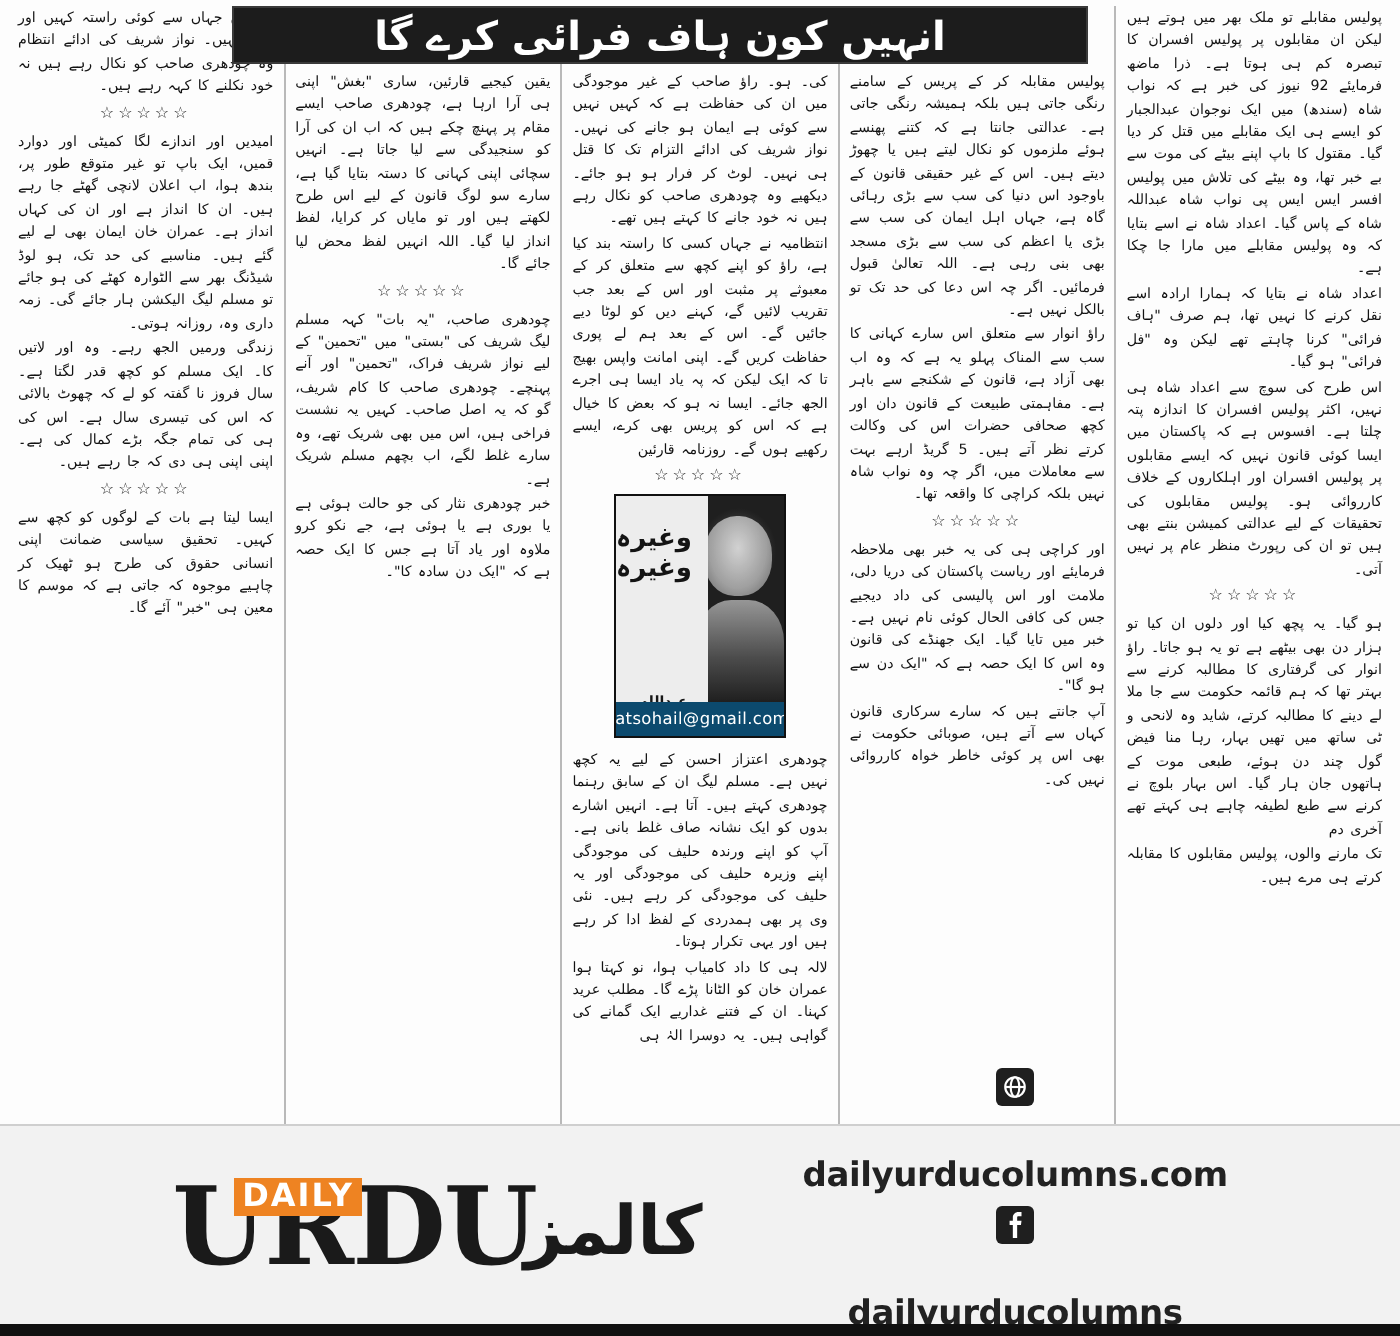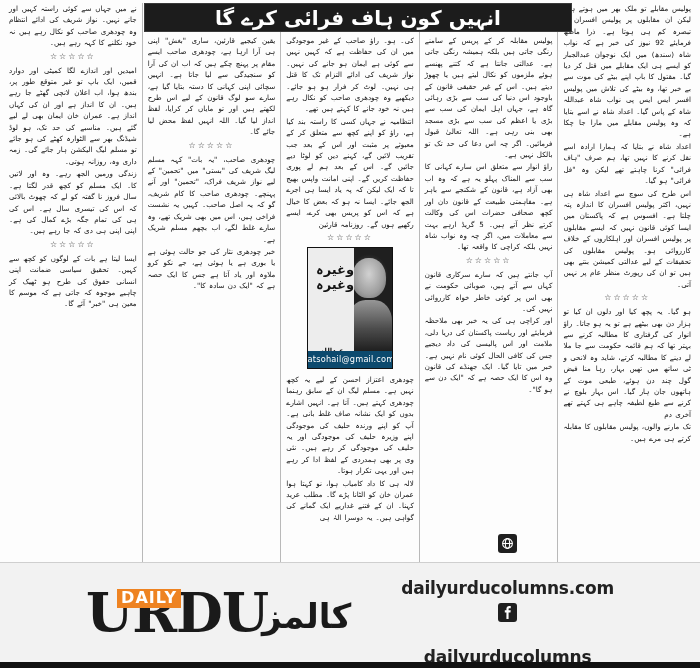--- a/index.html
+++ b/index.html
@@ -45,21 +45,21 @@
     padding: 0 5px;
     border-left: 1px solid #b9b9b9;
     overflow: hidden;
   }
   .col:last-child { border-left: none; }
 
   
   .headline-banner {
     position: absolute;
     top: 3px;
-    left: 144px;
+    left: 116px;
     width: 428px;
     height: 29px;
     background: #1c1c1c;
     border: 1px solid #3a3a3a;
     display: flex;
     align-items: center;
     justify-content: center;
     z-index: 6;
   }
   .headline-text {
@@ -132,21 +132,21 @@
     background: linear-gradient(180deg,#9a938b 0%, #57514b 55%, #2b2724 100%);
     border-radius: 40% 40% 0 0;
   }
   .byline-left {
     position: absolute;
     left: 0; top: 0;
     width: 46px; height: 104px;
     background: #ededed;
     display: flex;
     flex-direction: column;
-    align-items: flex-start;
+    align-items: flex-end;
     justify-content: flex-start;
     padding-top: 14px;
   }
   .col-series {
     font-size: 13px;
     font-weight: bold;
     color: #141414;
     line-height: 15px;
     text-align: center;
     direction: rtl;
@@ -293,22 +293,22 @@
           <p>تک مارنے والوں، پولیس مقابلوں کا مقابلہ کرتے ہی مرے ہیں۔</p>
         </div>
       </div>
 
       <div class="col">
         <div class="spacer-top"></div>
         <div class="body-text">
           <p>پولیس مقابلہ کر کے پریس کے سامنے رنگی جاتی ہیں بلکہ ہمیشہ رنگی جاتی ہے۔ عدالتی جانتا ہے کہ کتنے پھنسے ہوئے ملزموں کو نکال لیتے ہیں یا چھوڑ دیتے ہیں۔ اس کے غیر حقیقی قانون کے باوجود اس دنیا کی سب سے بڑی رہائی گاہ ہے، جہاں اہل ایمان کی سب سے بڑی یا اعظم کی سب سے بڑی مسجد بھی بنی رہی ہے۔ اللہ تعالیٰ قبول فرمائیں۔ اگر چہ اس دعا کی حد تک تو بالکل نہیں ہے۔</p>
           <p>راؤ انوار سے متعلق اس سارے کہانی کا سب سے المناک پہلو یہ ہے کہ وہ اب بھی آزاد ہے، قانون کے شکنجے سے باہر ہے۔ مفاہمتی طبیعت کے قانون دان اور کچھ صحافی حضرات اس کی وکالت کرتے نظر آتے ہیں۔ 5 گریڈ ارہے بہت سے معاملات میں، اگر چہ وہ نواب شاہ نہیں بلکہ کراچی کا واقعہ تھا۔</p>
           <div class="stars">☆☆☆☆☆</div>
+          <p>اور کراچی ہی کی یہ خبر بھی ملاحظہ فرمایئے اور ریاست پاکستان کی دریا دلی، ملامت اور اس پالیسی کی داد دیجیے جس کی کافی الحال کوئی نام نہیں ہے۔ خبر میں تایا گیا۔ ایک جھنڈے کی قانون وہ اس کا ایک حصہ ہے کہ "ایک دن سے ہو گا"۔</p>
           <p>آپ جانتے ہیں کہ سارے سرکاری قانون کہاں سے آتے ہیں، صوبائی حکومت نے بھی اس پر کوئی خاطر خواہ کارروائی نہیں کی۔</p>
-          <p>اور کراچی ہی کی یہ خبر بھی ملاحظہ فرمایئے اور ریاست پاکستان کی دریا دلی، ملامت اور اس پالیسی کی داد دیجیے جس کی کافی الحال کوئی نام نہیں ہے۔ خبر میں تایا گیا۔ ایک جھنڈے کی قانون وہ اس کا ایک حصہ ہے کہ "ایک دن سے ہو گا"۔</p>
         </div>
       </div>
 
       <div class="col">
         <div class="spacer-top"></div>
         <div class="body-text">
           <p>کی۔ ہو۔ راؤ صاحب کے غیر موجودگی میں ان کی حفاظت ہے کہ کہیں نہیں سے کوئی ہے ایمان ہو جانے کی نہیں۔ نواز شریف کی ادائے التزام تک کا قتل ہی نہیں۔ لوٹ کر فرار ہو ہو جائے۔ دیکھیے وہ چودھری صاحب کو نکال رہے ہیں نہ خود جانے کا کہتے ہیں تھے۔</p>
           <p>انتظامیہ نے جہاں کسی کا راستہ بند کیا ہے، راؤ کو اپنے کچھ سے متعلق کر کے معبوثے پر مثبت اور اس کے بعد جب تقریب لائیں گے، کہنے دیں کو لوٹا دیے جائیں گے۔ اس کے بعد ہم لے پوری حفاظت کریں گے۔ اپنی امانت واپس بھیج تا کہ ایک لیکن کہ پہ یاد ایسا ہی اجرے الجھ جائے۔ ایسا نہ ہو کہ بعض کا خیال ہے کہ اس کو پریس بھی کرے، ایسے رکھیے ہوں گے۔ روزنامہ قارئین</p>
         </div>
 

